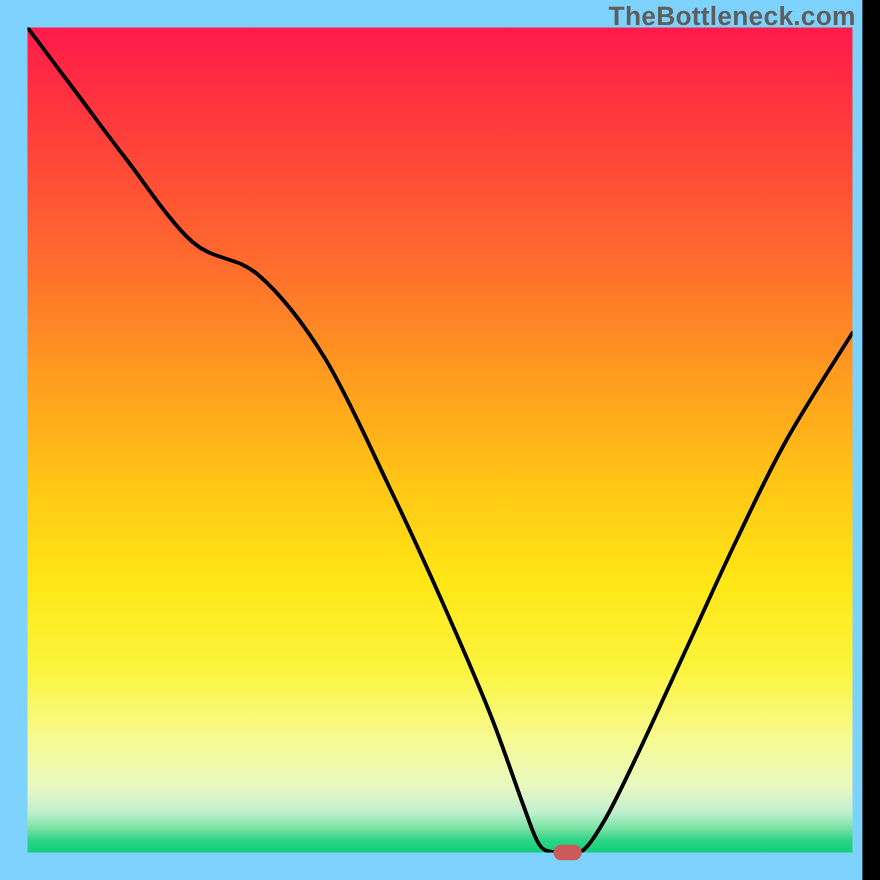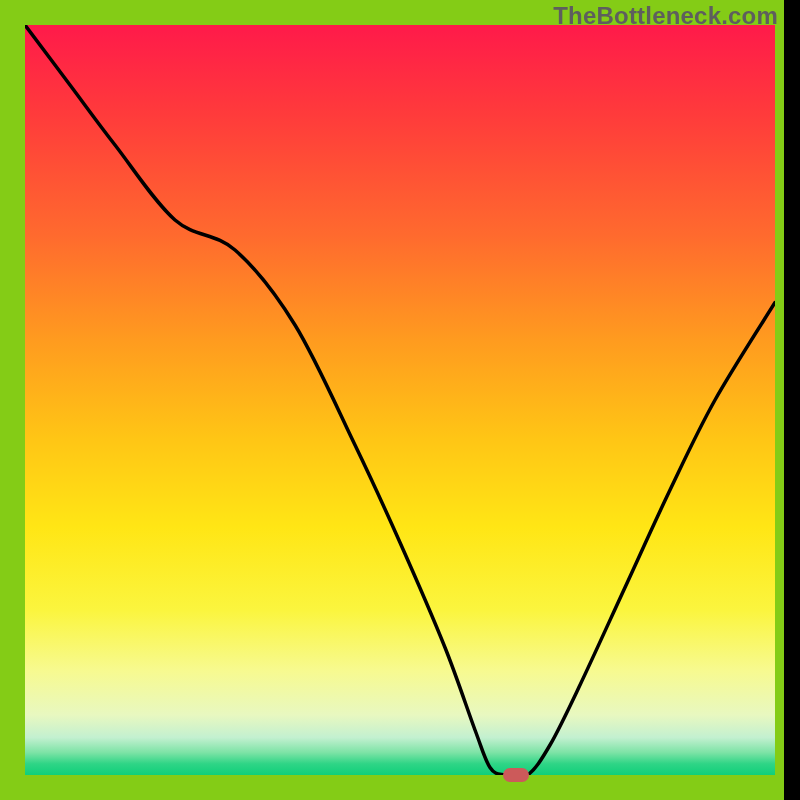--- a/index.html
+++ b/index.html
@@ -9,21 +9,21 @@
     height: 800px;
     background: #000;
     overflow: hidden;
   }
   .frame {
     position: absolute;
     left: 0;
     top: 0;
     width: 784px;
     height: 800px;
-    background: #84cc16;
+    background: #7dd3fc;
   }
   .plot-area {
     position: absolute;
     left: 25px;
     top: 25px;
     width: 750px;
     height: 750px;
     background: linear-gradient(
       to bottom,
       #ff1a4a 0%,

